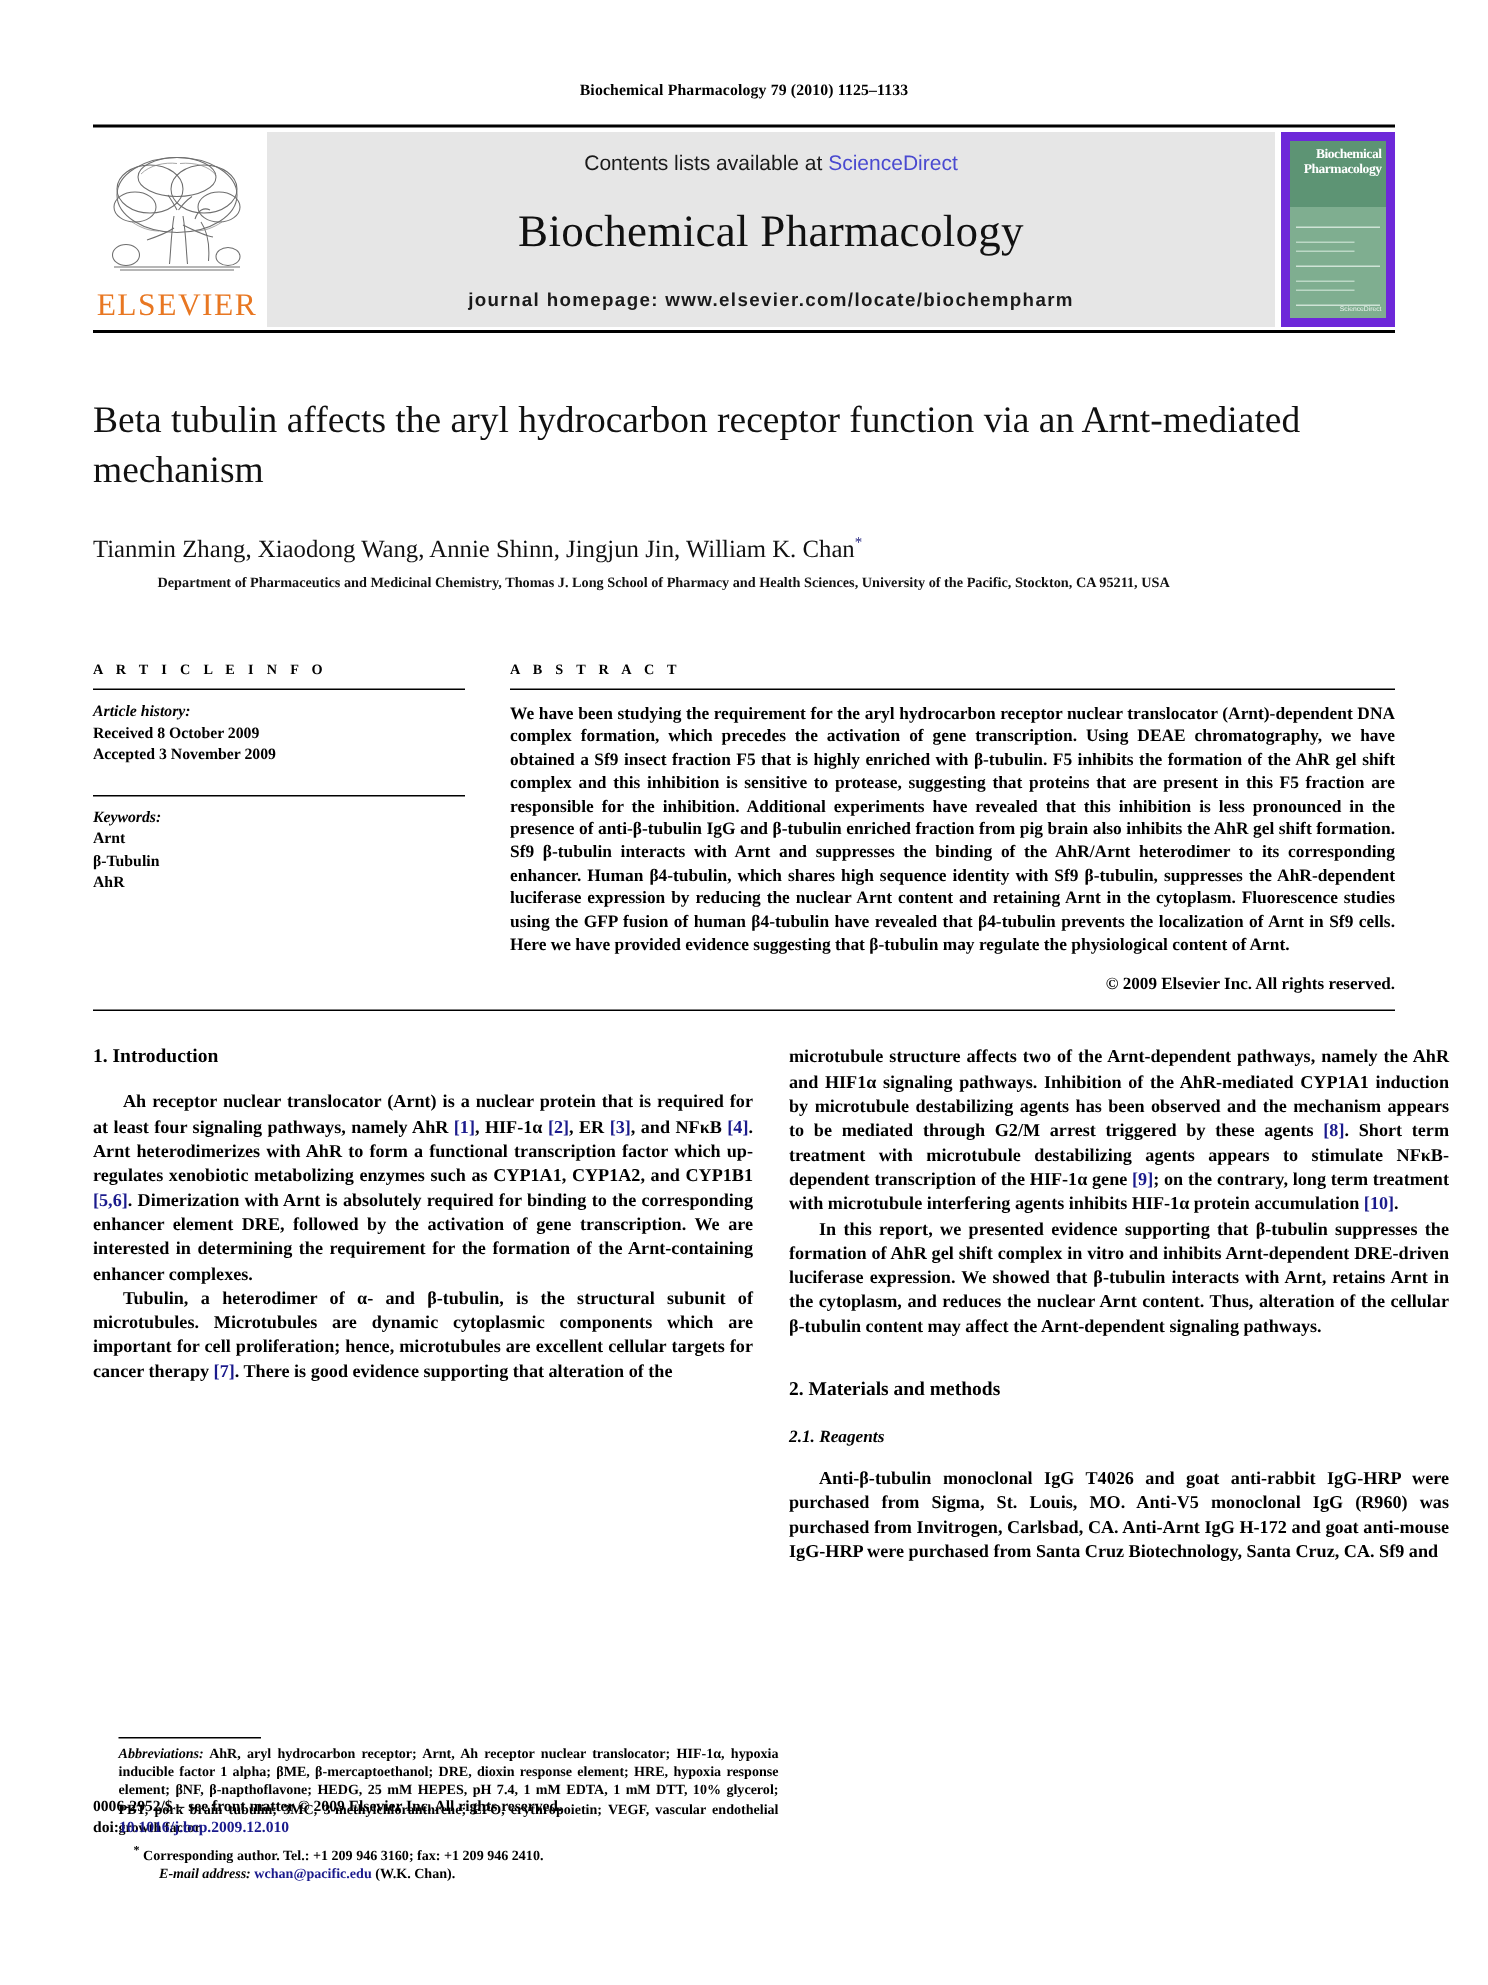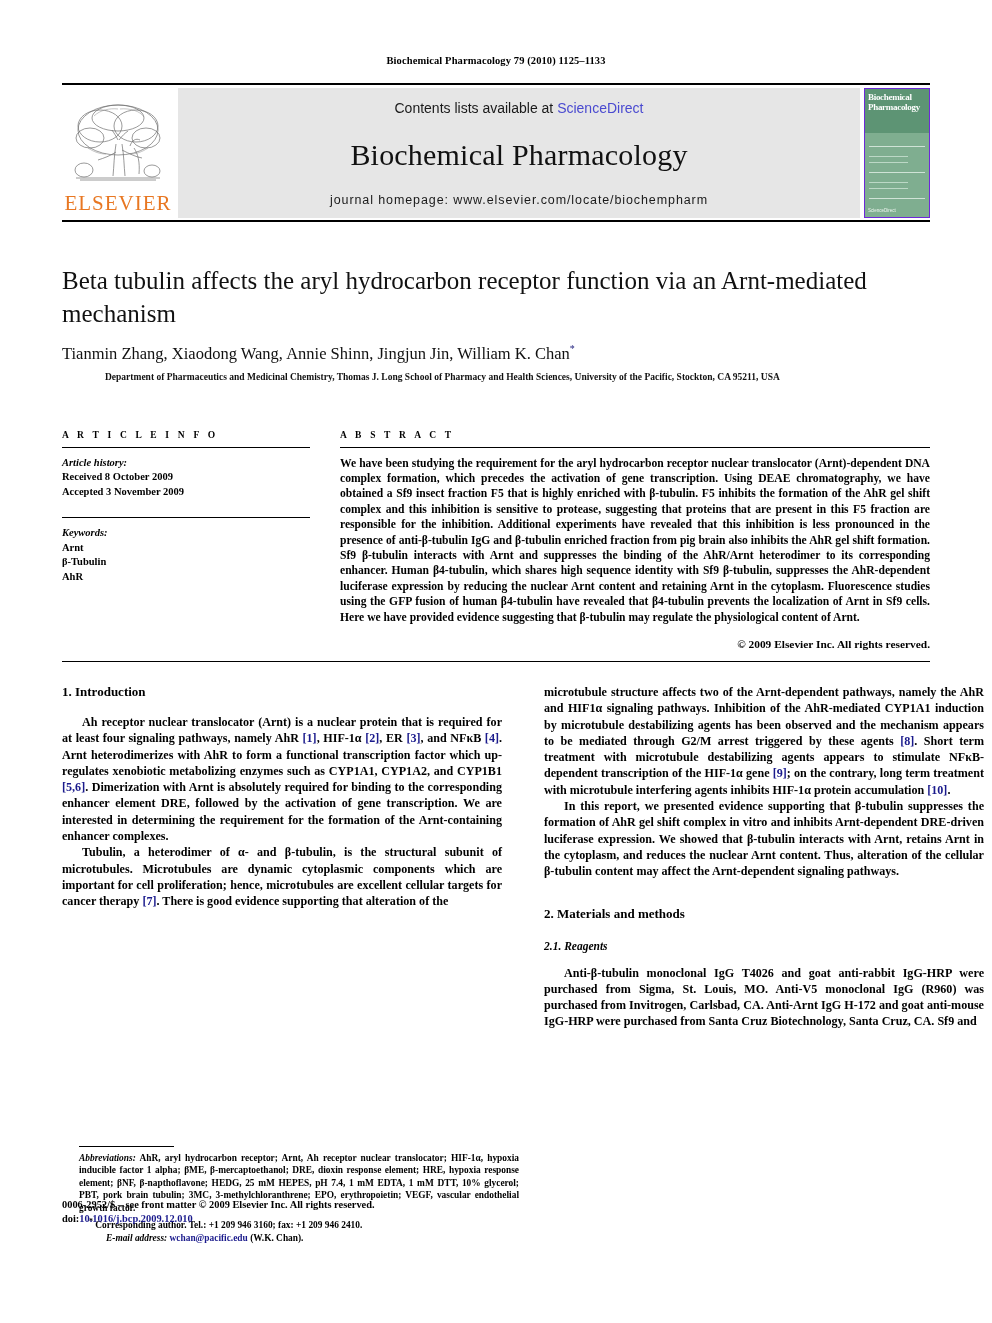--- a/index.html
+++ b/index.html
@@ -85,28 +85,30 @@
     font-family: "Liberation Serif", serif;
     font-size: 30px;
     color: #111;
     letter-spacing: .2px;
   }
   .homepage-line {
     font-family: "Liberation Sans", sans-serif;
     font-size: 12.5px;
     letter-spacing: .9px;
     color: #1a1a1a;
+    font-weight: bold;
   }
   .cover-thumb {
     flex: 0 0 64px;
     width: 64px;
-    border: 1px solid #6d28d9;
+    border: 6px solid #6d28d9;
     background: #7fae90;
     position: relative;
     overflow: hidden;
+    text-align: right;
   }
   .cover-head {
     background: #5d9474;
     height: 44px;
     padding: 3px 3px 0 3px;
     box-sizing: border-box;
   }
   .cover-title {
     font-family: "Liberation Serif", serif;
     font-weight: bold;
@@ -130,21 +132,21 @@
     font-family: "Liberation Serif", serif;
     font-size: 25px;
     line-height: 33px;
     font-weight: normal;
     margin: 0;
     color: #111;
   }
   .authors {
     font-family: "Liberation Serif", serif;
     font-size: 16.5px;
-    margin-top: 13px;
+    margin-top: 26px;
     color: #111;
   }
   .authors sup { font-size: 10px; color:#1a1a7a; }
   .affiliation {
     font-family: "Liberation Serif", serif;
     font-weight: bold;
     font-size: 9.5px;
     margin-top: 8px;
     color: #111;
     margin-left: 43px;
@@ -182,21 +184,21 @@
     margin-top: 13px;
   }
   .abstract-rule-bottom {
     border: none; border-top: 1px solid #000; margin: 11px 0 0 0;
   }
 
   
   .body-cols {
     display: flex;
     margin-top: 22px;
-    column-gap: 42px;
+    column-gap: 24px;
   }
   .bcol { width: 440px; flex: 0 0 440px; position: relative; }
   .h1 {
     font-family: "Liberation Serif", serif;
     font-weight: bold;
     font-size: 13px;
     margin: 0 0 14px 0;
   }
   .h1.spaced { margin-top: 26px; }
   .h2 {

